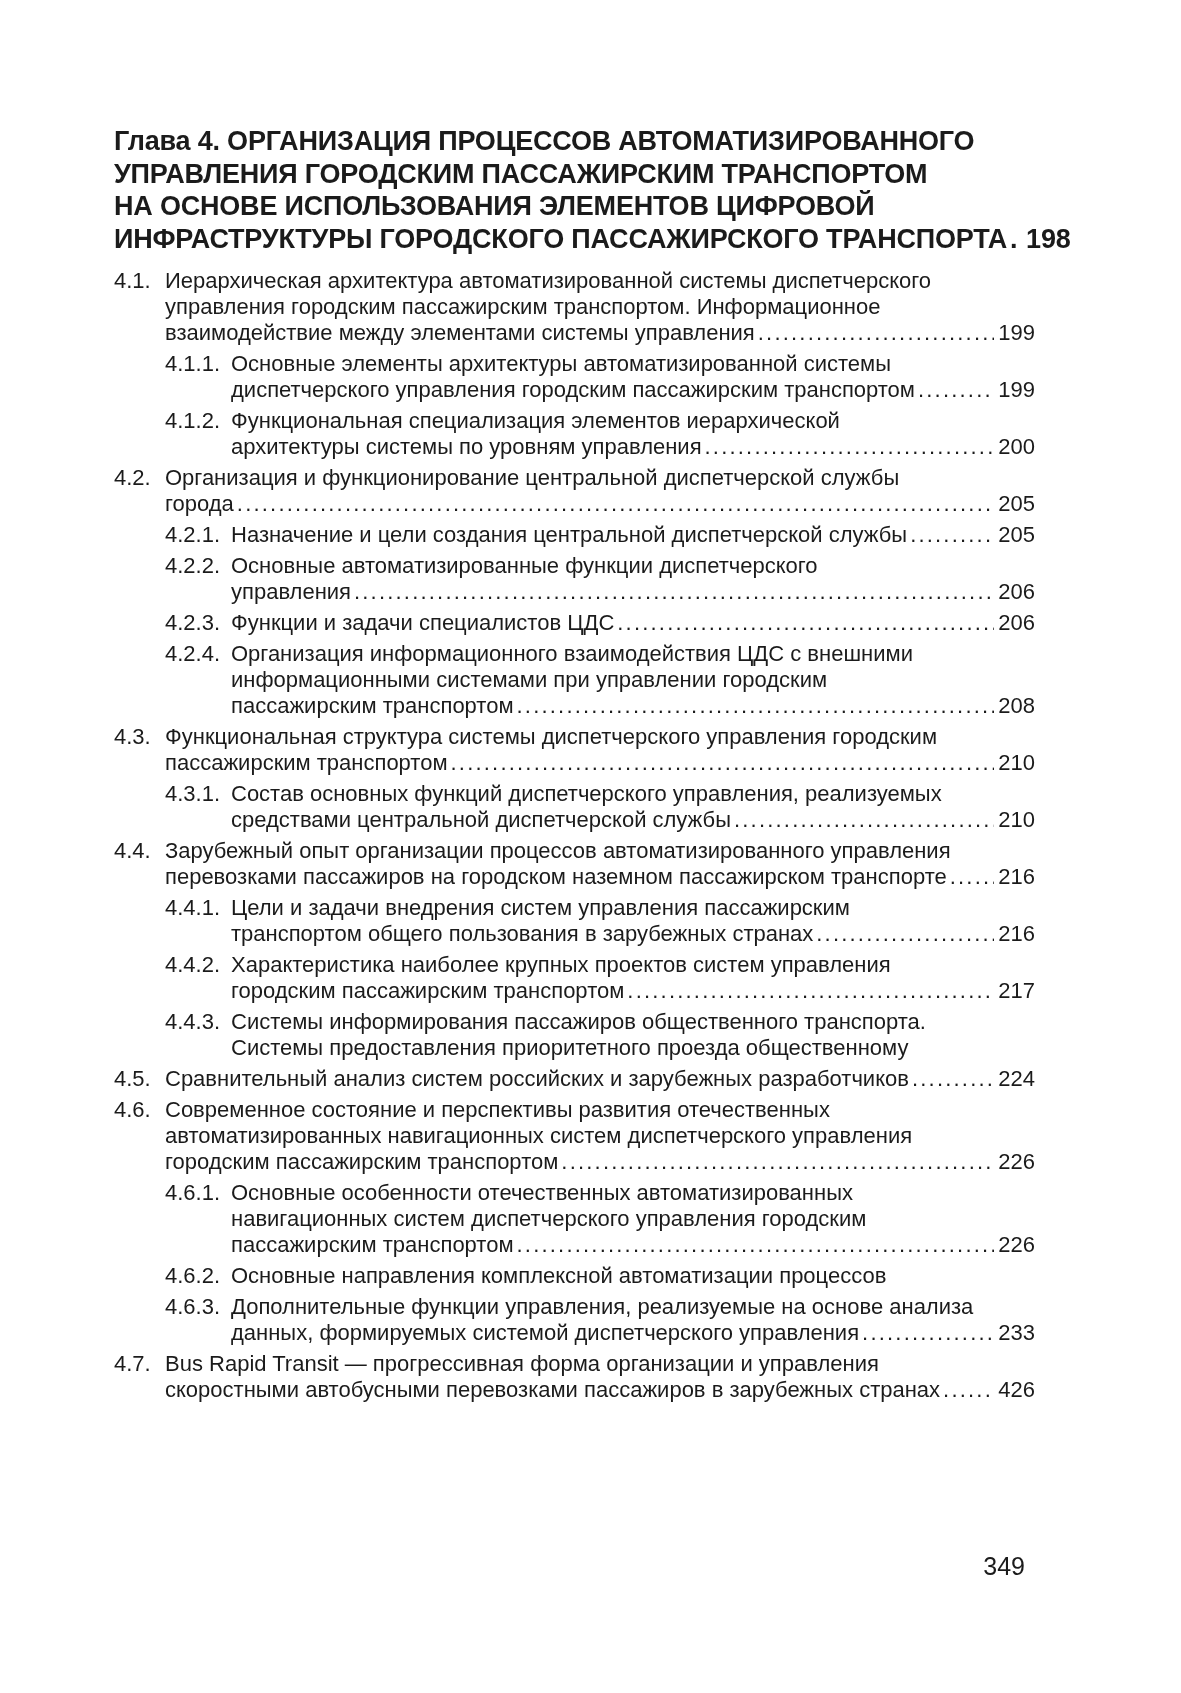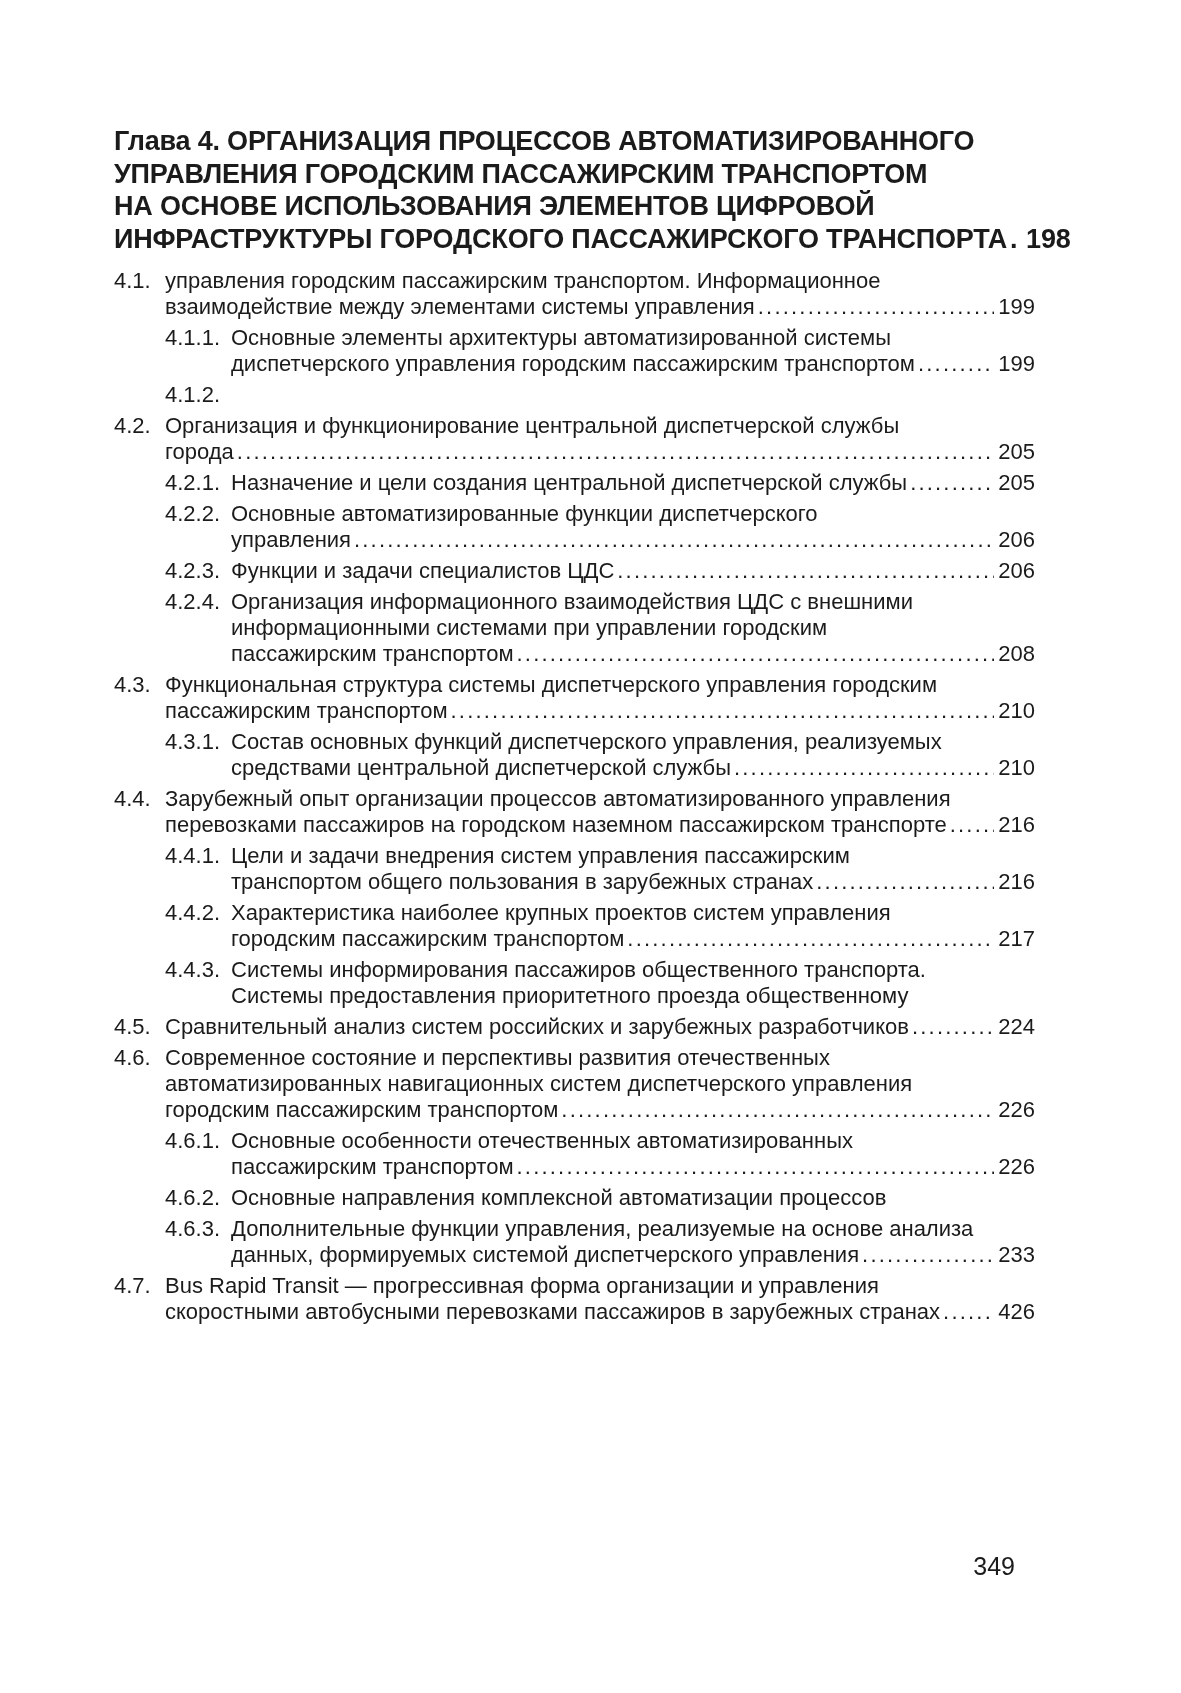--- a/index.html
+++ b/index.html
@@ -45,21 +45,21 @@
   .fill::after {
     content: "....................................................................................................................................................................................................";
     letter-spacing: 2.2px;
   }
   .chapter-heading .fill::after { letter-spacing: 3px; }
   .pg { white-space: nowrap; }
   
   .page-footer {
     position: absolute;
     top: 1552px;
-    right: 166px;
+    right: 156px;
     font-size: 25px;
   }
 </style>
 </head>
 <body>
 
 <div class="page">
 
   <header class="chapter-heading">
     <div class="h-line">Глава 4. ОРГАНИЗАЦИЯ ПРОЦЕССОВ АВТОМАТИЗИРОВАННОГО</div>
@@ -69,20 +69,21 @@
       <span class="txt">ИНФРАСТРУКТУРЫ ГОРОДСКОГО ПАССАЖИРСКОГО ТРАНСПОРТА</span>
       <span class="fill"></span>
       <span class="pg">198</span>
     </div>
   </header>
 
   <main class="toc" id="toc">
       <div class="entry lvl1">
         <span class="num">4.1.</span>
         <div class="body">
+          <div class="line">Иерархическая архитектура автоматизированной системы диспетчерского</div>
           <div class="line">управления городским пассажирским транспортом. Информационное</div>
           <div class="line last">
             <span class="txt">взаимодействие между элементами системы управления</span>
             <span class="fill"></span>
             <span class="pg">199</span>
           </div>
         </div>
       </div>
       <div class="entry lvl2">
         <span class="num">4.1.1.</span>
@@ -90,20 +91,28 @@
           <div class="line">Основные элементы архитектуры автоматизированной системы</div>
           <div class="line last">
             <span class="txt">диспетчерского управления городским пассажирским транспортом</span>
             <span class="fill"></span>
             <span class="pg">199</span>
           </div>
         </div>
       </div>
       <div class="entry lvl2">
         <span class="num">4.1.2.</span>
+        <div class="body">
+          <div class="line">Функциональная специализация элементов иерархической</div>
+          <div class="line last">
+            <span class="txt">архитектуры системы по уровням управления</span>
+            <span class="fill"></span>
+            <span class="pg">200</span>
+          </div>
+        </div>
       </div>
       <div class="entry lvl1">
         <span class="num">4.2.</span>
         <div class="body">
           <div class="line">Организация и функционирование центральной диспетчерской службы</div>
           <div class="line last">
             <span class="txt">города</span>
             <span class="fill"></span>
             <span class="pg">205</span>
           </div>
@@ -233,20 +242,21 @@
             <span class="txt">городским пассажирским транспортом</span>
             <span class="fill"></span>
             <span class="pg">226</span>
           </div>
         </div>
       </div>
       <div class="entry lvl2">
         <span class="num">4.6.1.</span>
         <div class="body">
           <div class="line">Основные особенности отечественных автоматизированных</div>
+          <div class="line">навигационных систем диспетчерского управления городским</div>
           <div class="line last">
             <span class="txt">пассажирским транспортом</span>
             <span class="fill"></span>
             <span class="pg">226</span>
           </div>
         </div>
       </div>
       <div class="entry lvl2">
         <span class="num">4.6.2.</span>
         <div class="body">

